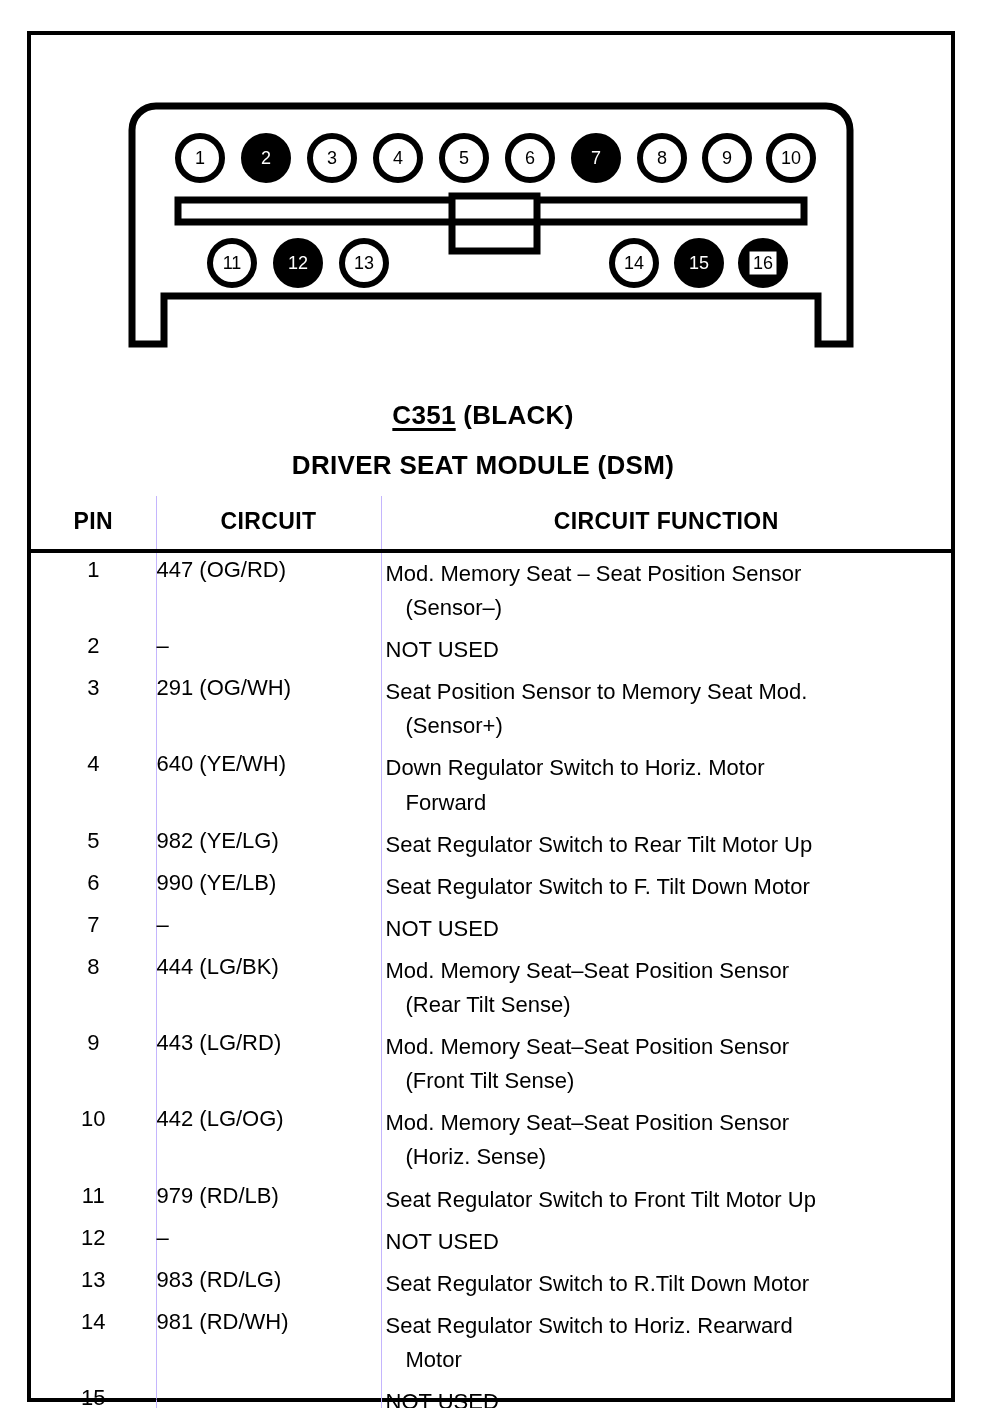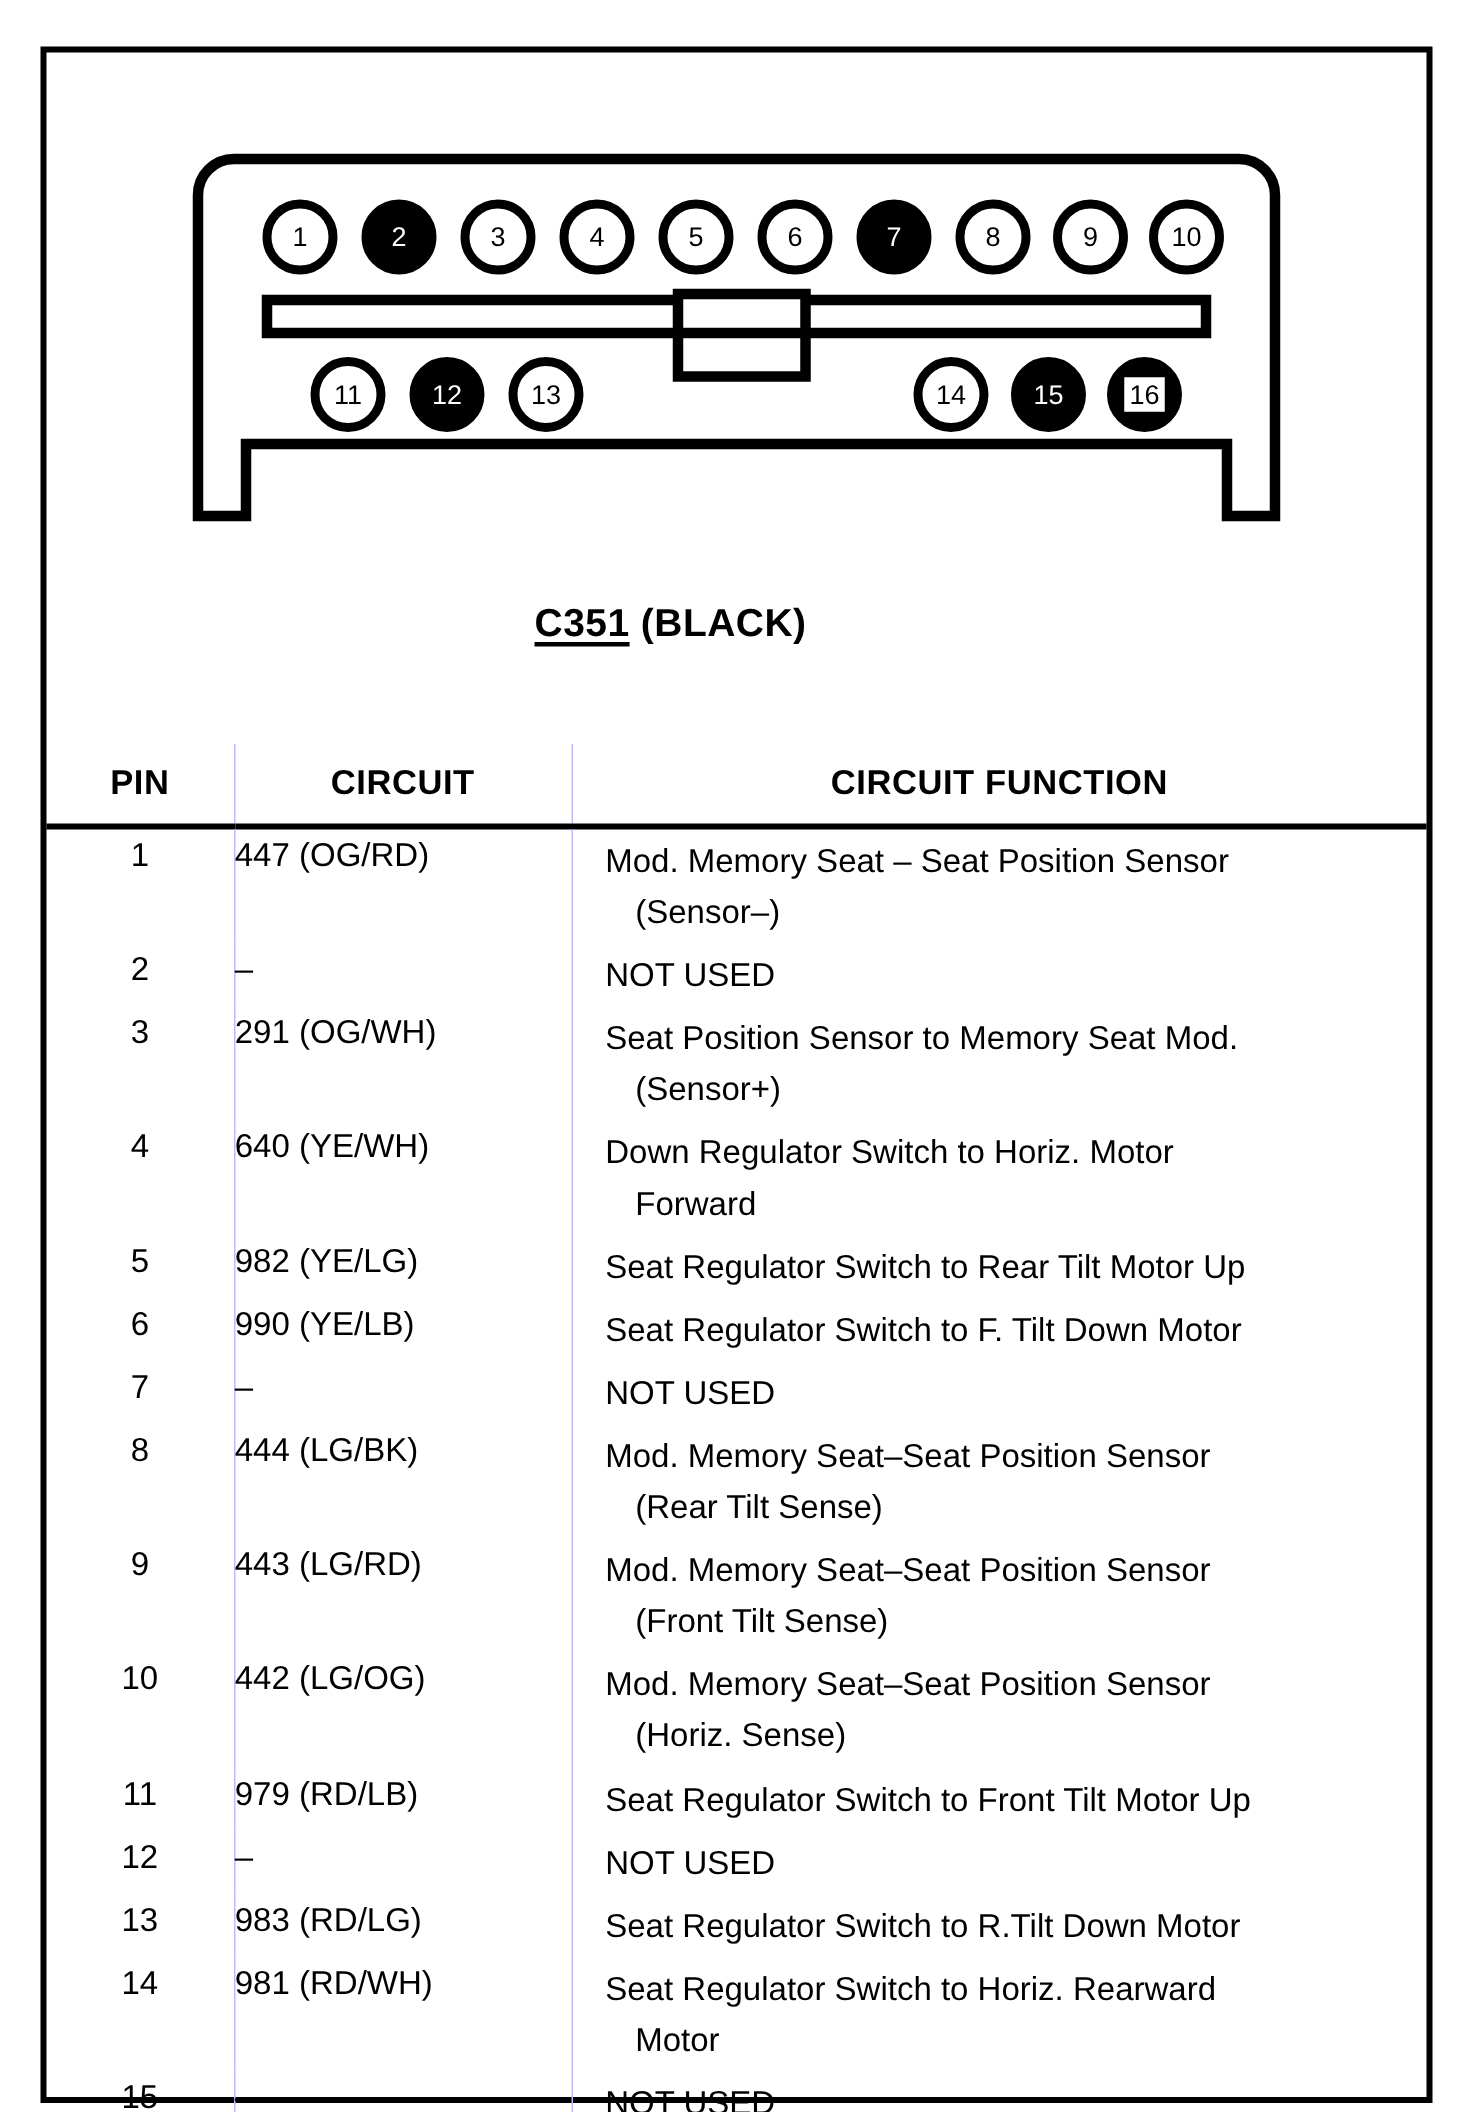--- a/index.html
+++ b/index.html
@@ -47,20 +47,21 @@
     top: 65px;
   }
 
   
   .title-line {
     position: absolute;
     width: 832px;
     text-align: center;
     font-weight: bold;
     letter-spacing: 0.3px;
+    padding-left: 36px;
   }
   #title-c351 {
     top: 365px;
     font-size: 26px;
   }
   #title-c351 .ul {
     text-decoration: underline;
     text-decoration-thickness: 3px;
     text-underline-offset: 4px;
   }
@@ -103,21 +104,20 @@
     padding-top: 4px;
     padding-bottom: 4px;
   }
   #pin-table td.ckt-cell {
     text-align: left;
     padding-top: 4px;
     padding-bottom: 4px;
   }
   #pin-table td.fn-cell {
     text-align: left;
-    padding-left: 18px;
     padding-top: 4px;
     padding-bottom: 4px;
     line-height: 1.55;
   }
   #pin-table td.fn-cell .cont {
     display: block;
     padding-left: 24px;
   }
   #pin-table td.fn-cell .lead {
     display: block;
@@ -191,20 +191,21 @@
             <circle cx="637" cy="163" r="22" fill="#000" stroke="#000" stroke-width="6"></circle>
             <rect x="622" y="150" width="30" height="26" fill="#fff" stroke="#000" stroke-width="3"></rect>
             <text x="637" y="169" text-anchor="middle" font-family="&quot;Liberation Sans&quot;, sans-serif" font-size="18" fill="#000">16</text>
           </g>
       </svg>
     </div>
 
     <div class="title-line" id="title-c351">
       <span class="ul">C351</span><span> (BLACK)</span>
     </div>
+    <div class="title-line" id="title-dsm">DRIVER SEAT MODULE (DSM)</div>
 
     <table id="pin-table">
       <colgroup>
         <col class="c-pin">
           <col class="c-ckt">
           <col class="c-fn">
       </colgroup>
       <thead>
         <tr>
           <th class="div">PIN</th>

